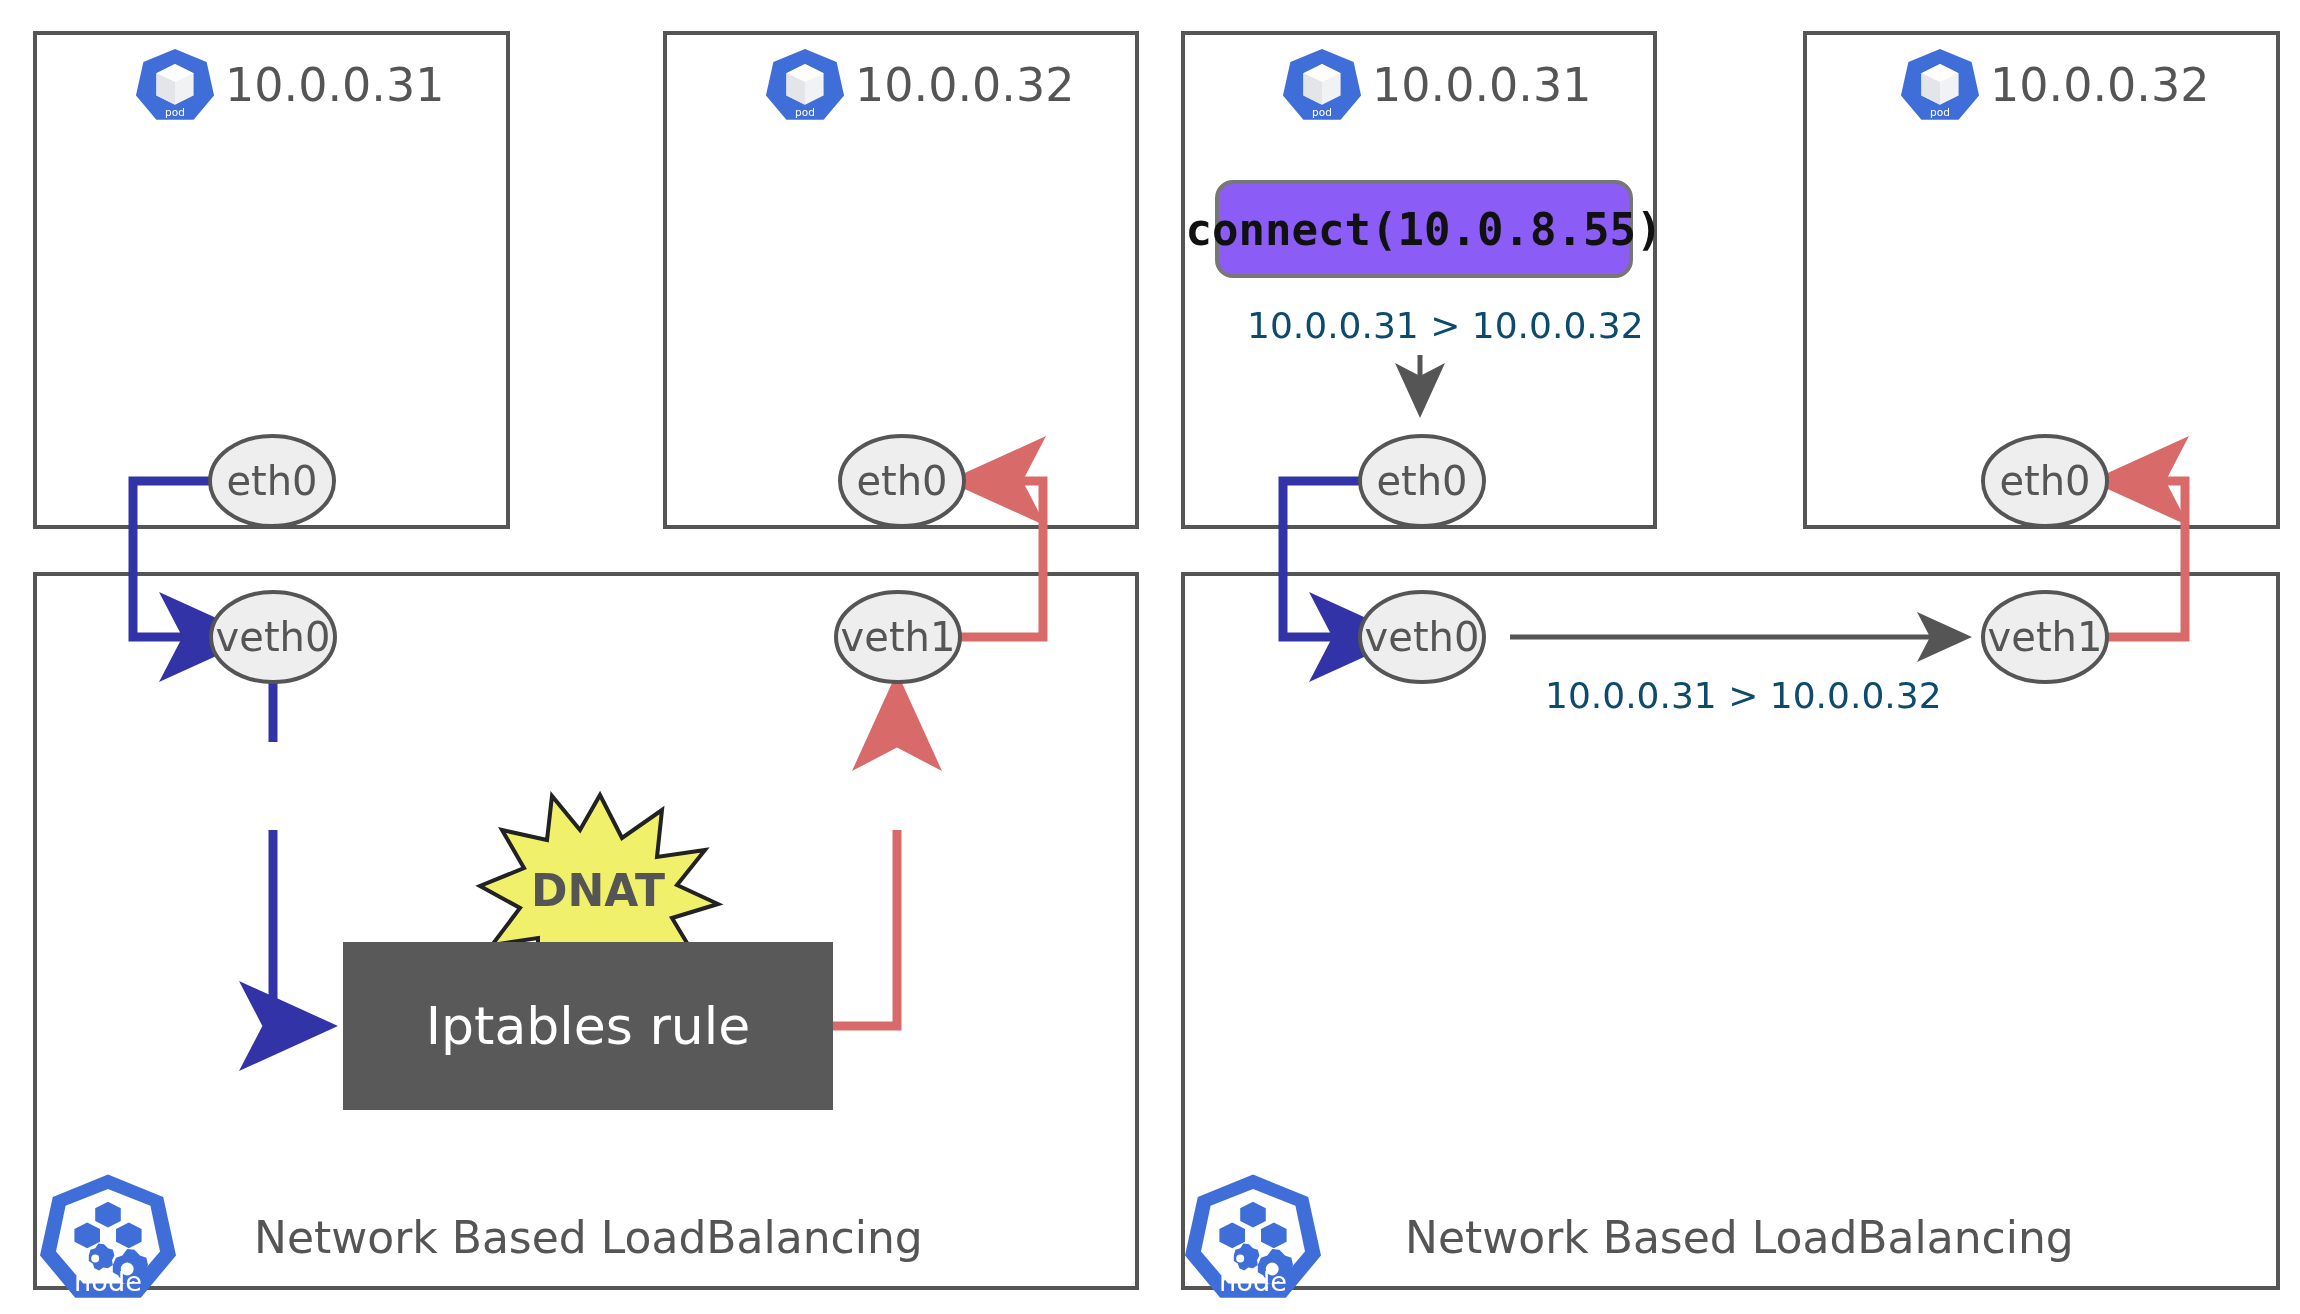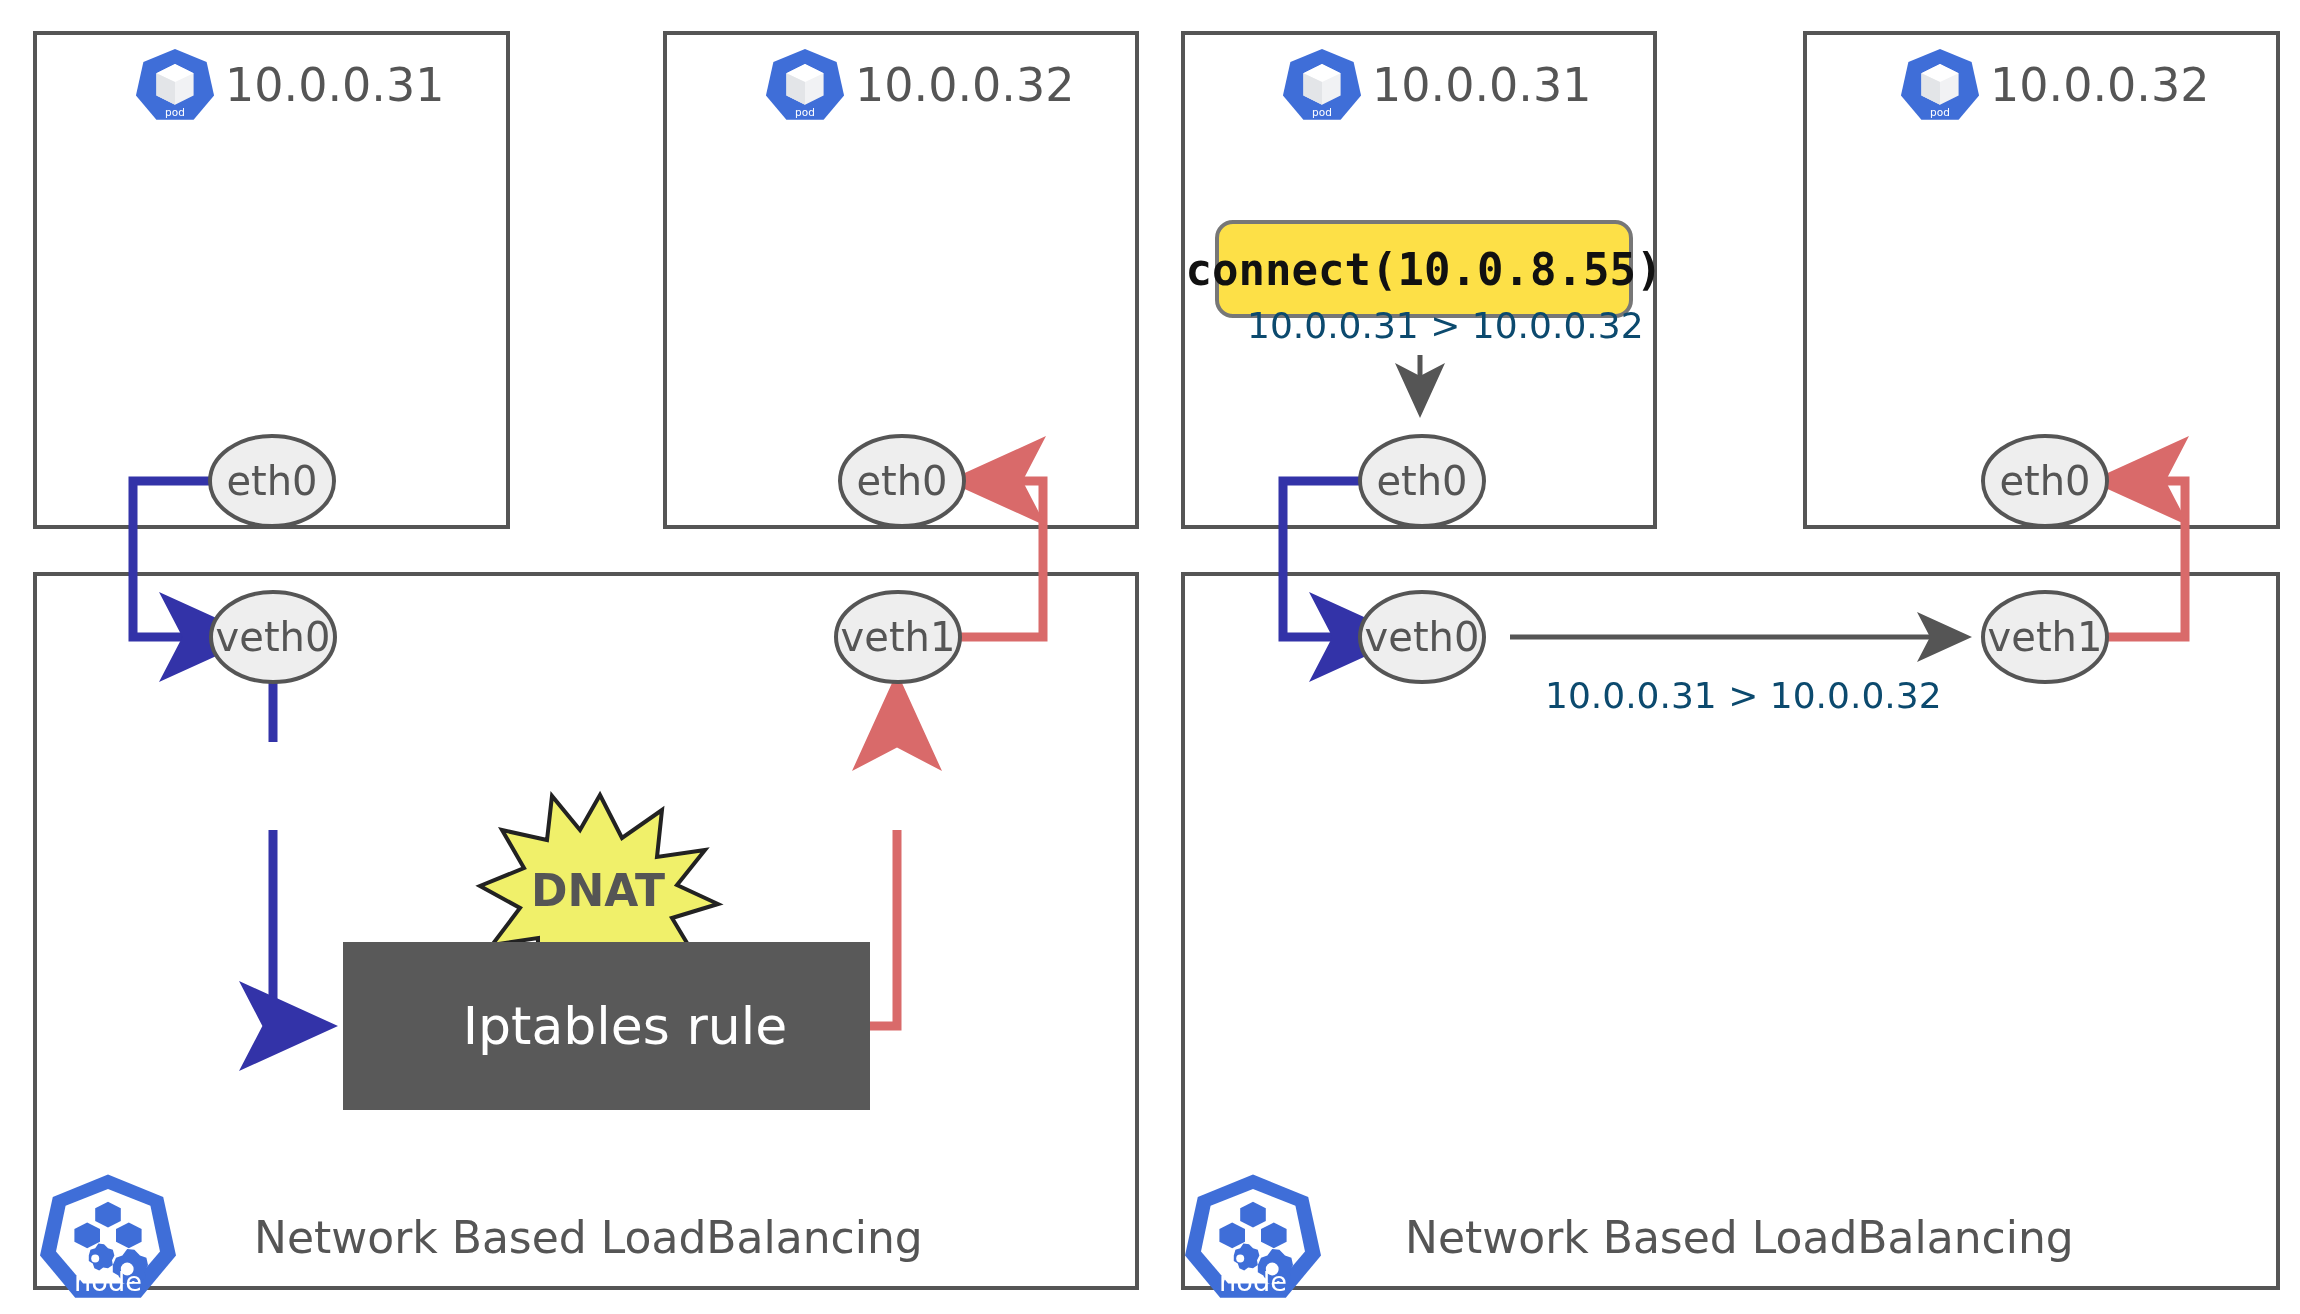--- a/index.html
+++ b/index.html
@@ -2,25 +2,25 @@
 <html><head>
 <meta charset="utf-8">
 <style>
   html,body{margin:0;padding:0;background:#fff;}
   body{width:2300px;height:1314px;font-family:"DejaVu Sans","Liberation Sans",sans-serif;}
   #stage{position:relative;width:2300px;height:1314px;overflow:hidden;background:#fff;}
   svg.layer{position:absolute;left:0;top:0;width:2300px;height:1314px;}
   .boxlabel{position:absolute;color:#555;font-size:46px;font-family:"DejaVu Sans","Liberation Sans",sans-serif;white-space:nowrap;}
   .flowlabel{position:absolute;color:#0c4a6e;font-size:36px;white-space:nowrap;font-family:"DejaVu Sans","Liberation Sans",sans-serif;}
   .panel-title{position:absolute;color:#555;font-size:44px;white-space:nowrap;font-family:"DejaVu Sans","Liberation Sans",sans-serif;}
-  .connectbox{position:absolute;background:#fde047;border:4px solid #777;border-radius:18px;
+  .connectbox{position:absolute;background:#8b5cf6;border:4px solid #777;border-radius:18px;
      display:flex;align-items:center;justify-content:center;
-     font-family:"DejaVu Sans Mono","Liberation Mono",monospace;font-weight:bold;font-size:44px;color:#111;margin-top:40px;}
+     font-family:"DejaVu Sans Mono","Liberation Mono",monospace;font-weight:bold;font-size:44px;color:#111;}
   .iptbox{position:absolute;background:#595959;display:flex;align-items:center;justify-content:center;
-     color:#fff;font-size:52px;font-family:"DejaVu Sans","Liberation Sans",sans-serif;padding-left:37px;}
+     color:#fff;font-size:52px;font-family:"DejaVu Sans","Liberation Sans",sans-serif;}
   .nodetext{fill:#fff;font-size:34px;font-family:"DejaVu Sans","Liberation Sans",sans-serif;}
   .podtext{fill:#fff;font-size:17px;font-family:"DejaVu Sans","Liberation Sans",sans-serif;}
   .elltext{fill:#555;font-size:40px;font-family:"DejaVu Sans","Liberation Sans",sans-serif;}
   .dnattext{fill:#555;font-size:44px;font-weight:bold;font-family:"DejaVu Sans","Liberation Sans",sans-serif;}
 </style>
 </head>
 <body>
 
 <div id="stage">
 

